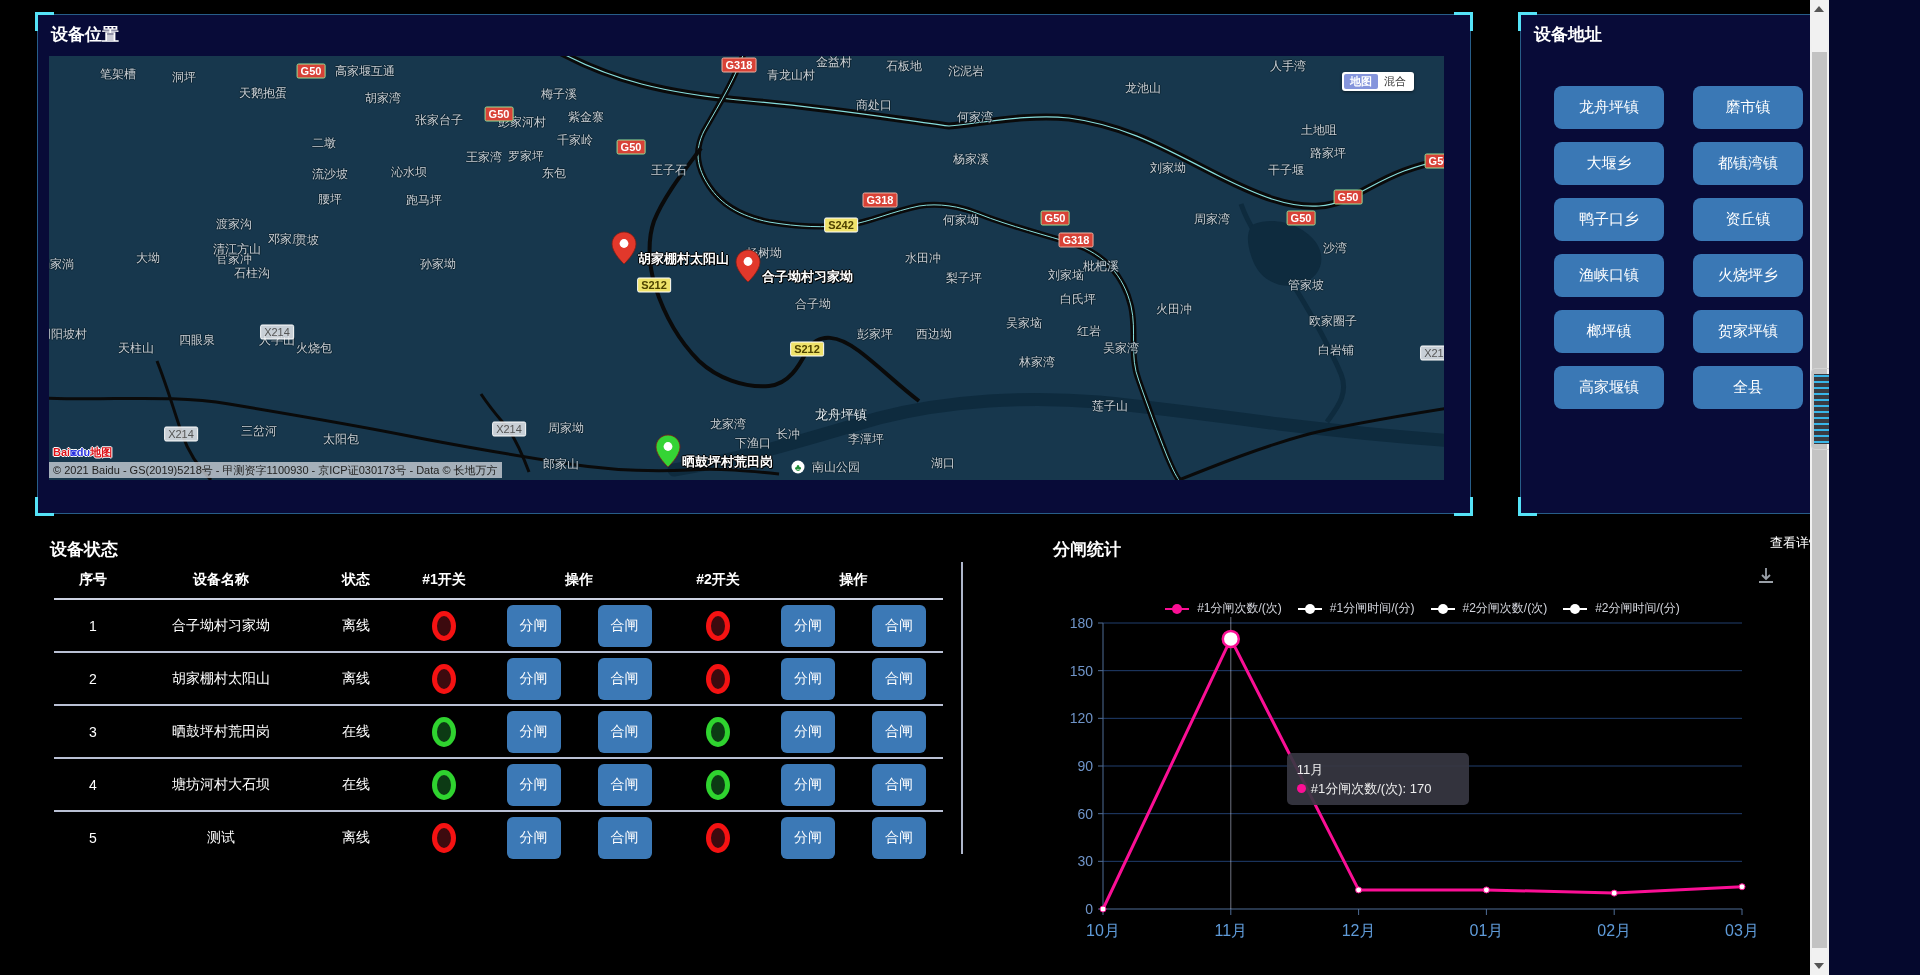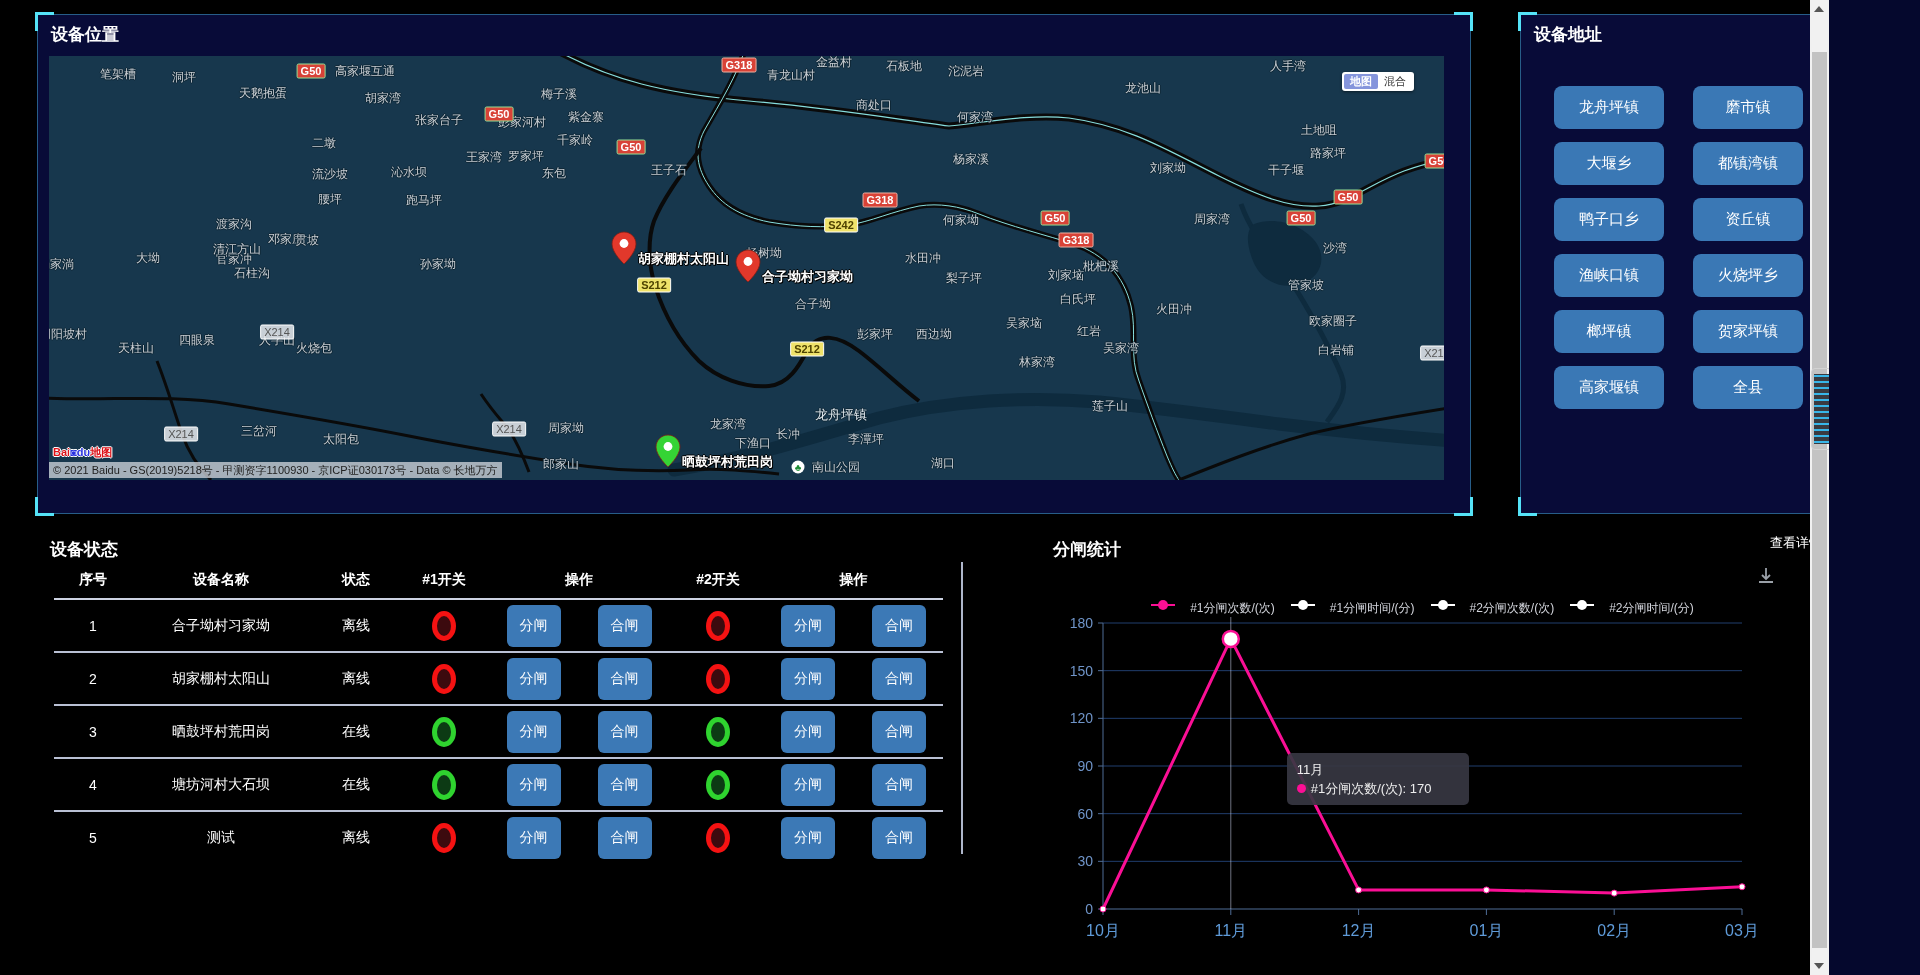--- a/index.html
+++ b/index.html
@@ -59,21 +59,21 @@
   .lamp.red{border-color:#f51212;background:#3c0a0e;}
   .lamp.green{border-color:#2fd32f;background:#0c3a14;}
   .op-btn{width:54px;height:42px;border:none;border-radius:6px;background:#3c79b6;color:#fff;
     font-size:14px;font-family:inherit;cursor:pointer;}
   .v-divider{position:absolute;left:961px;top:562px;width:2px;height:292px;background:#aeb6ca;}
   
   .chart-section{position:absolute;left:1040px;top:530px;width:852px;height:445px;}
   .detail-link{position:absolute;right:70px;top:4px;font-size:13px;color:#fff;text-decoration:none;}
   .download-icon{position:absolute;right:116px;top:36px;width:20px;height:20px;cursor:pointer;}
   .legend{position:absolute;left:63px;top:70px;width:639px;display:flex;justify-content:center;gap:16px;}
-  .legend-item{display:flex;gap:15px;cursor:pointer;}
+  .legend-item{display:flex;align-items:center;gap:8px;cursor:pointer;}
   .legend-marker{position:relative;width:24px;height:10px;}
   .legend-marker .ln{position:absolute;left:0;top:4px;width:24px;height:2px;}
   .legend-marker .dt{position:absolute;left:7px;top:0;width:10px;height:10px;border-radius:50%;}
   .legend-item span.lbl{font-size:12px;color:#d4d6dd;}
   .chart-tooltip{position:absolute;width:162px;background:rgba(55,55,66,0.92);border-radius:5px;
     padding:7px 10px;font-size:13px;color:#eee;line-height:19px;pointer-events:none;}
   .chart-tooltip .dot{display:inline-block;width:9px;height:9px;border-radius:50%;margin-right:5px;}
   
   .watermark{position:absolute;left:1628px;top:874px;color:rgba(175,180,190,0.55);}
   .watermark .l1{font-size:21px;}

